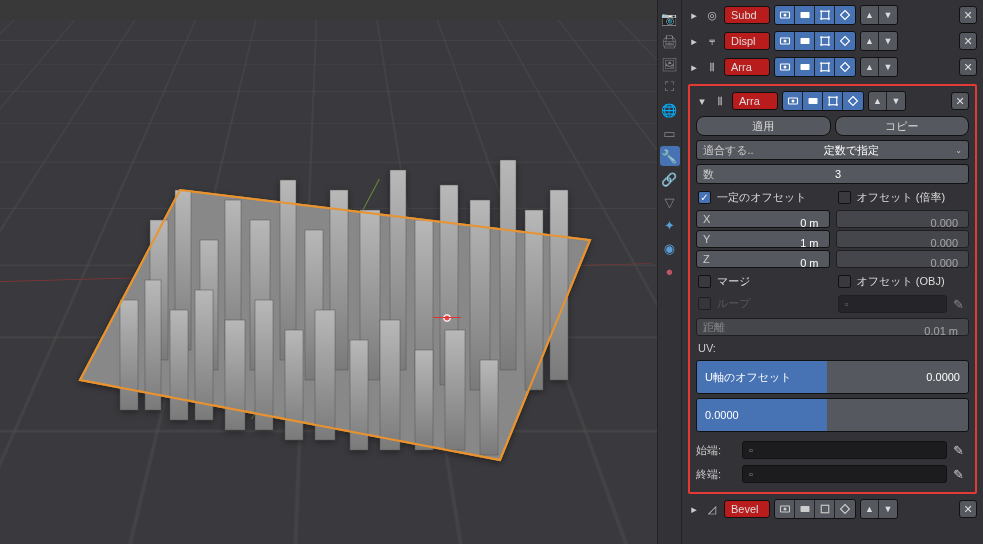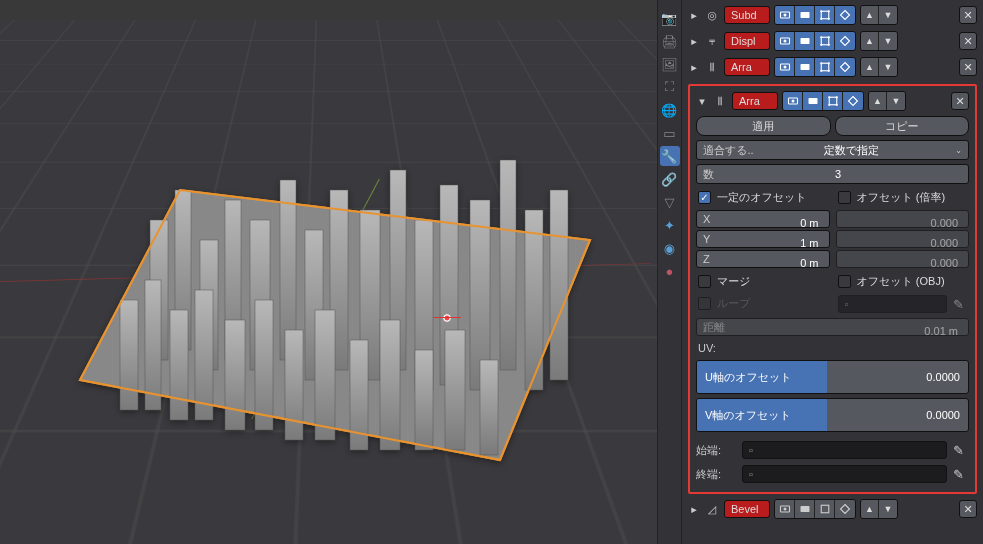--- a/index.html
+++ b/index.html
@@ -390,21 +390,20 @@
 
     <div class="lblplain">UV:</div>
 
     <div class="slider">
       <div class="fill"></div>
       <span class="slbl">U軸のオフセット</span>
       <span class="sval">0.0000</span>
     </div>
     <div class="slider">
       <div class="fill"></div>
-      <span class="slbl">V軸のオフセット</span>
       <span class="sval">0.0000</span>
     </div>
 
     <div class="objrow" style="margin-top:4px">
       <span class="olbl">始端:</span>
       <div class="ofield">
           <span class="oicon">▫</span>
         </div>
       <span class="pick">✎</span>
     </div>

